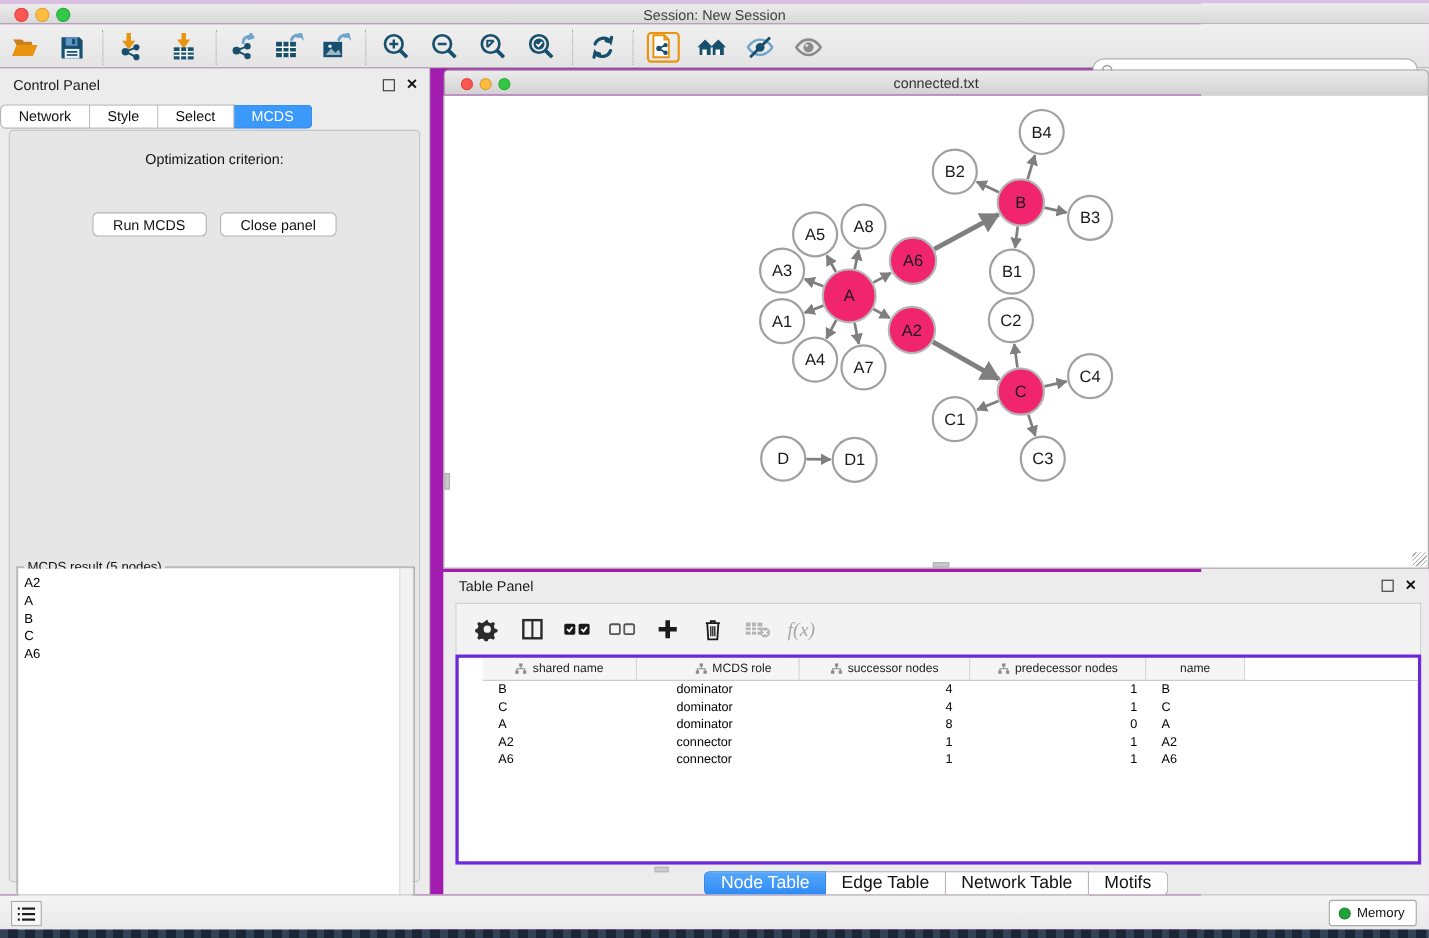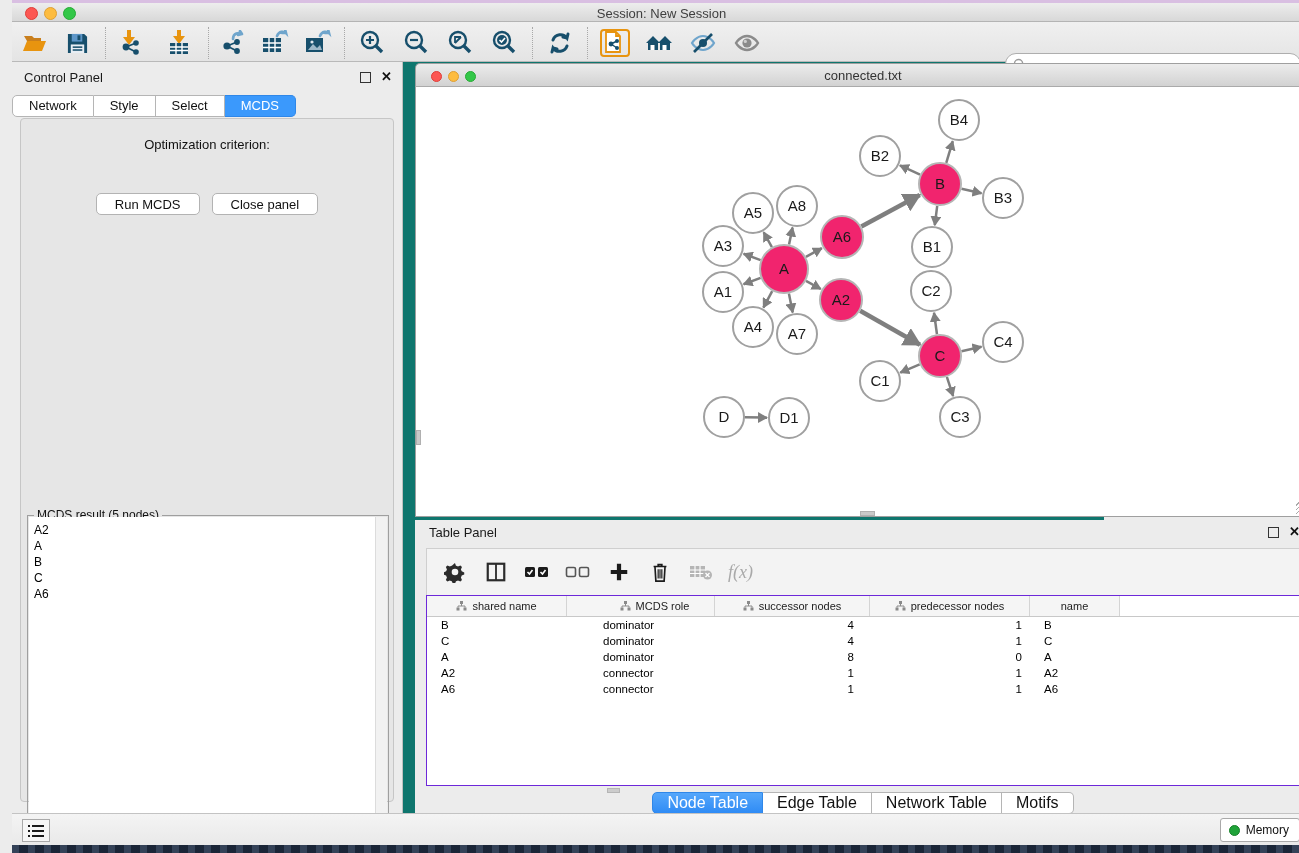--- a/index.html
+++ b/index.html
@@ -1,18 +1,18 @@
 <!DOCTYPE html>
 <html><head>
 <meta charset="utf-8">
 <style>
   * { margin:0; padding:0; box-sizing:border-box; }
   html,body { width:1299px; height:853px; overflow:hidden; }
   body { font-family:"Liberation Sans", sans-serif; background:#ECECEC; position:relative; }
-  .screen { position:absolute; top:0; left:12px; width:1092px; height:853px; background:#0f766e; }
+  .screen { position:absolute; top:0; left:0; width:1092px; height:853px; background:#a21caf; }
 
   
   .desktop-strip-top { position:absolute; top:0; left:0; width:1299px; height:3px; background:#d9bfe2; }
   .titlebar { position:absolute; top:3px; left:0; width:1299px; height:19px;
     background:linear-gradient(#ededed,#d8d8d8); border-bottom:1px solid #b4b4b4; }
   .traffic { position:absolute; top:4px; width:13px; height:13px; border-radius:50%; }
   .t-red { left:13px; background:#fc5753; border:1px solid #df3e39; }
   .t-yellow { left:32px; background:#fdbc40; border:1px solid #de9f34; }
   .t-green { left:51px; background:#33c748; border:1px solid #27aa35; }
   .titlebar-title { position:absolute; top:3px; left:0; right:0; text-align:center;
@@ -89,21 +89,21 @@
   .table-panel { position:absolute; top:520px; left:403px; width:896px; height:293px; background:#ECECEC; }
   .tp-header-label { position:absolute; top:5px; left:14px; font-size:13px; color:#1a1a1a; }
   .tp-toolbar { position:absolute; top:28px; left:11px; width:878px; height:47px;
     background:#f3f3f3; border:1px solid #cfcfcf; border-bottom:none; display:flex;
     align-items:center; gap:13px; padding-left:14px; }
   .tp-tool { width:28px; height:28px; display:flex; align-items:center; justify-content:center; cursor:pointer; }
   .tp-tool.disabled { cursor:default; }
   .fx-label { font-size:18px; font-style:italic; color:#a9a9a9;
     font-family:"Liberation Serif", serif; cursor:default; }
   .tp-table { position:absolute; top:75px; left:11px; width:878px; height:191px;
-    background:#fff; border:1px solid #6d28d9; overflow:hidden; }
+    background:#fff; border:3px solid #6d28d9; overflow:hidden;padding-left:22px; }
   .tp-head-row { display:flex; height:21px; border-bottom:1px solid #c8c8c8; background:#f5f5f5; }
   .tp-head-cell { display:flex; align-items:center; justify-content:center; gap:5px;
     font-size:11px; color:#222; border-right:1px solid #d4d4d4; cursor:pointer; }
   .tp-row { display:flex; height:16px; align-items:center; }
   .tp-cell { font-size:11.5px; color:#000; overflow:hidden; white-space:nowrap; }
   .c0 { width:140px; } .c1 { width:120px;margin-left:28px; } .c2 { width:155px; } .c3 { width:160px; } .c4 { width:90px; }
   .cfill { flex:1; background:#fff; border-right:none !important; }
   .tp-cell.c0 { padding-left:14px; } .tp-cell.c1 { padding-left:8px; }
   .tp-cell.c2 { text-align:right; padding-right:16px; }
   .tp-cell.c3 { text-align:right; padding-right:8px; }

